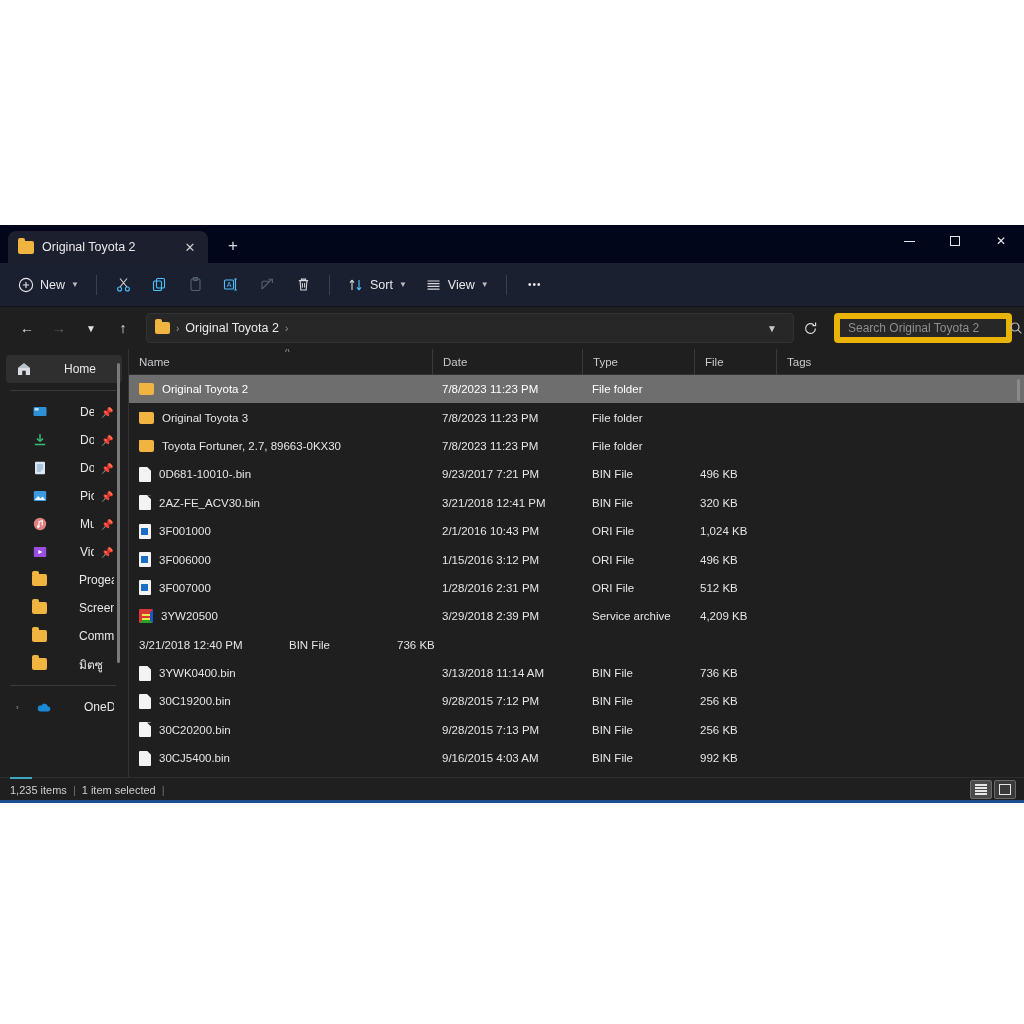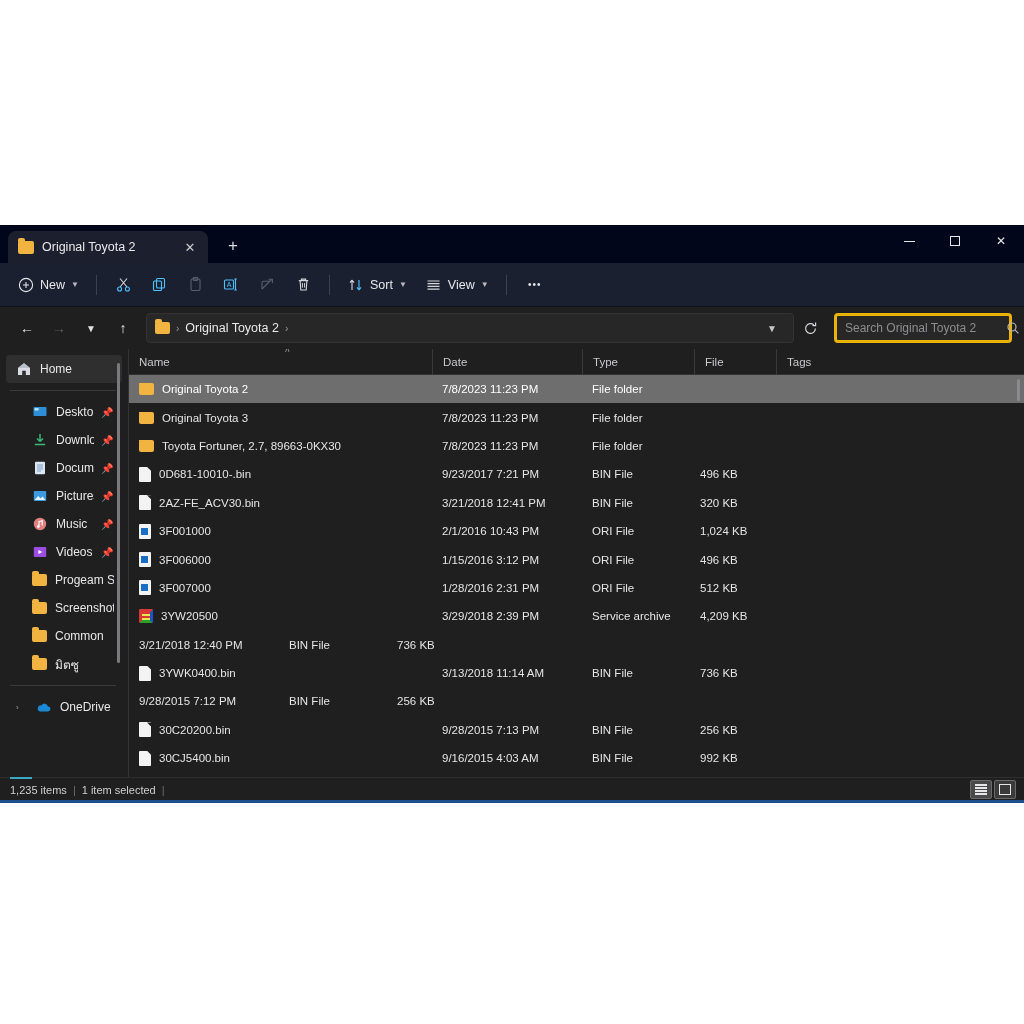--- a/index.html
+++ b/index.html
@@ -90,21 +90,21 @@
     content: ""; position: absolute; left: 0; top: -3px; width: 7px; height: 4px;
     background: #f2b441; border-radius: 2px 2px 0 0;
   }
   .crumb-text { font-size: 12.5px; color: #e9e9ea; }
   .crumb-sep { font-size: 10px; color: #9a9a9e; padding: 0 2px; }
   .crumb-spacer { flex: 1 1 auto; }
   .crumb-drop { color: #c8c8cc; font-size: 10px; padding: 0 10px; }
   .refresh { width: 28px; height: 28px; display: flex; align-items: center; justify-content: center; color: #d8d8dc; }
   .searchbox {
     width: 178px; height: 30px; margin-left: 8px; background: #272727;
-    border: 3px solid #eab308; border-radius: 4px;
+    border: 6px solid #eab308; border-radius: 4px;
     display: flex; align-items: center; padding: 0 8px; gap: 6px;
   }
   .searchbox input {
     flex: 1 1 auto; background: transparent; border: none; outline: none;
     color: #d9d9db; font-size: 12px; font-family: "Liberation Sans", sans-serif;
   }
   .searchbox input::placeholder { color: #8e8e92; }
 
   
   .body { display: flex; height: 428px; background: #1f1f1f; }
@@ -114,21 +114,21 @@
     width: 128px; background: #1f1f1f; padding-top: 6px; position: relative;
     flex: 0 0 128px;
   }
   .nav-item {
     height: 28px; display: flex; align-items: center; gap: 8px;
     padding: 0 8px 0 10px; border-radius: 4px; margin: 0 6px;
     font-size: 12px; color: #e8e8ea; white-space: nowrap; overflow: hidden;
   }
   .nav-item.selected { background: #2f2f2f; }
   .nav-item.indent { padding-left: 26px; }
-  .nav-label { flex: 1 1 auto; overflow: hidden; text-overflow: clip; white-space: nowrap; }
+  .nav-label { flex: 1 1 auto; overflow: hidden; text-overflow: clip; white-space: nowrap; margin-left: 24px; }
   .pin { color: #9a9a9e; font-size: 10px; flex: 0 0 auto; }
   .nav-divider { height: 1px; background: #3a3a3a; margin: 7px 12px 7px 10px; }
   .ico { width: 16px; height: 16px; flex: 0 0 auto; display: block; }
   .folder-ico {
     width: 15px; height: 12px; background: #f2b441; border-radius: 2px;
     position: relative; flex: 0 0 auto;
   }
   .folder-ico::before {
     content: ""; position: absolute; left: 0; top: -3px; width: 7px; height: 4px;
     background: #f2b441; border-radius: 2px 2px 0 0;
@@ -604,20 +604,24 @@
               <div class="cell-name">
                 <span class="file-ico"></span>
                 <span>3YWK0400.bin</span>
               </div>
               <div class="cell-date">3/13/2018 11:14 AM</div>
               <div class="cell-type">BIN File</div>
               <div class="cell-size">736 KB</div>
               <div class="cell-tags"></div>
             </div>
             <div class="row">
+              <div class="cell-name">
+                <span class="file-ico"></span>
+                <span>30C19200.bin</span>
+              </div>
               <div class="cell-date">9/28/2015 7:12 PM</div>
               <div class="cell-type">BIN File</div>
               <div class="cell-size">256 KB</div>
               <div class="cell-tags"></div>
             </div>
             <div class="row">
               <div class="cell-name">
                 <span class="file-ico"></span>
                 <span>30C20200.bin</span>
               </div>

